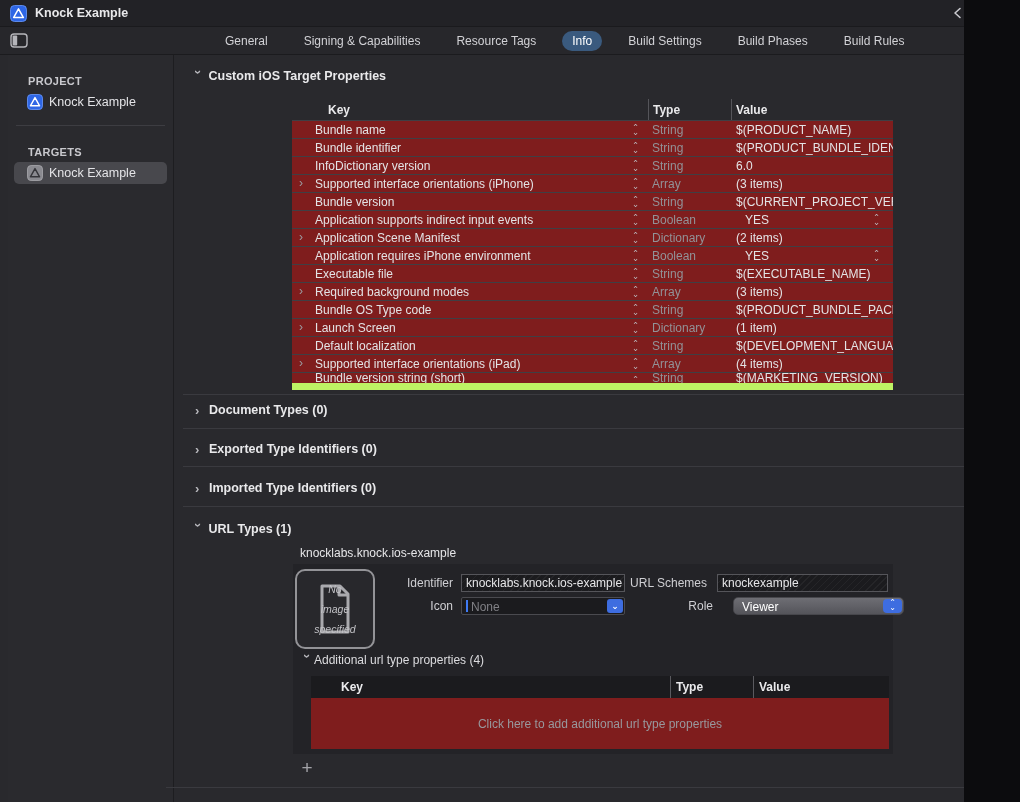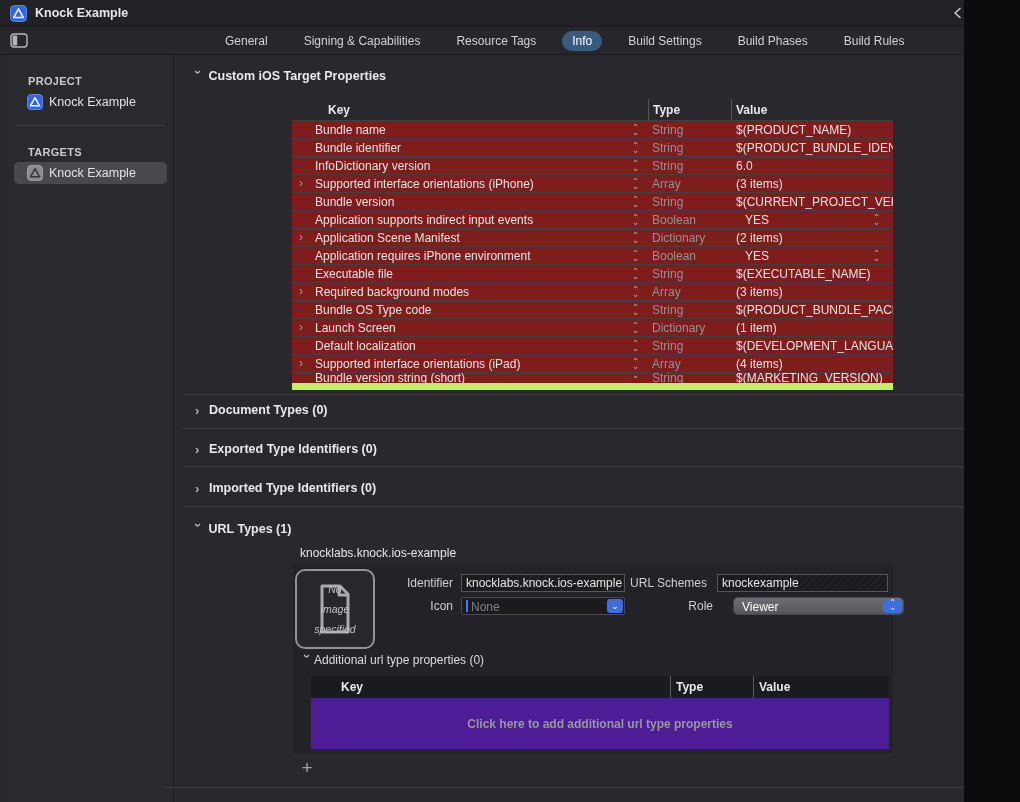--- a/index.html
+++ b/index.html
@@ -85,21 +85,21 @@
   .popup .ptext{position:absolute;left:8px;top:1px;line-height:16px;}
   .popup .pcap{position:absolute;right:1px;top:1px;bottom:1px;width:19px;border-radius:4px;background:#3e6de0;
                display:flex;align-items:center;justify-content:center;}
   .popup .pcap .stp{color:#fff;font-size:8px;line-height:4px;}
   .addl-header{position:absolute;left:7px;top:88px;display:flex;align-items:center;color:#dcdcdf;}
   .itable{position:absolute;left:18px;top:112px;width:578px;}
   .ithead{display:grid;grid-template-columns:359px 83px 136px;height:22px;background:#1b1b1e;align-items:center;}
   .ithead .hc{font-weight:bold;color:#eaeaec;height:100%;display:flex;align-items:center;}
   .ithead .hc.key{padding-left:30px;}
   .ithead .hc.sep{border-left:1px solid #5a5a5f;padding-left:5px;}
-  .itbody{height:51px;background:#4c1d95;display:flex;align-items:center;justify-content:center;color:#98989d;font-weight:bold;}
+  .itbody{height:51px;background:#7f1d1d;display:flex;align-items:center;justify-content:center;color:#98989d;}
   .addbtn{position:absolute;left:297px;top:758px;width:20px;height:20px;color:#a2a2a7;font-size:19px;
           line-height:19px;text-align:center;font-weight:300;}
 </style>
 </head>
 <body>
 
 <div class="window">
 
   <div class="titlebar">
     <span class="appicon">
@@ -447,21 +447,21 @@
       <span class="pcap">
           <span class="stp">
             <i>⌃</i>
             <i>⌄</i>
           </span>
         </span>
     </div>
 
     <div class="addl-header">
       <span class="chev down">›</span>
-      <span>Additional url type properties (0)</span>
+      <span>Additional url type properties (4)</span>
     </div>
 
     <div class="itable">
       <div class="ithead">
         <div class="hc key">Key</div>
         <div class="hc sep">Type</div>
         <div class="hc sep">Value</div>
       </div>
       <div class="itbody">Click here to add additional url type properties</div>
     </div>

